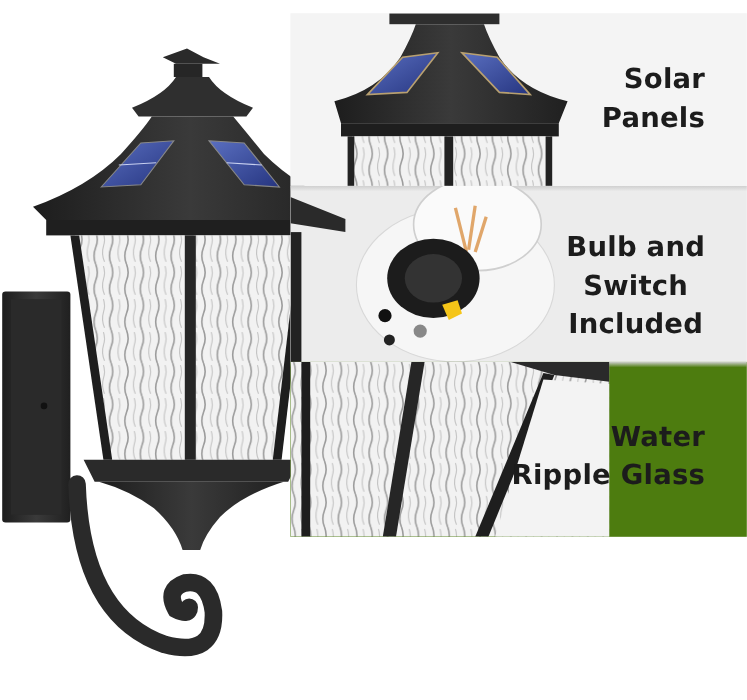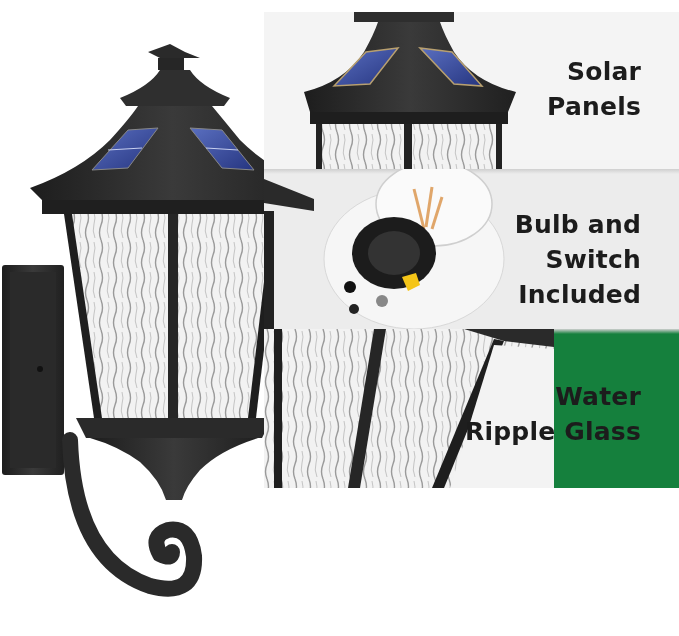--- a/index.html
+++ b/index.html
@@ -94,26 +94,26 @@
         <line x1="150" y1="20" x2="160" y2="60" stroke="#e0a66a" stroke-width="3"></line>
         <line x1="168" y1="18" x2="162" y2="58" stroke="#e0a66a" stroke-width="3"></line>
         <line x1="178" y1="28" x2="168" y2="60" stroke="#e0a66a" stroke-width="3"></line>
         <ellipse cx="130" cy="84" rx="42" ry="36" fill="#1c1c1c"></ellipse>
         <ellipse cx="130" cy="84" rx="26" ry="22" fill="#333"></ellipse>
         <polygon points="138,108 152,104 156,116 144,122" fill="#f5c518"></polygon>
         <circle cx="86" cy="118" r="6" fill="#111"></circle>
         <circle cx="118" cy="132" r="6" fill="#888"></circle>
         <circle cx="90" cy="140" r="5" fill="#222"></circle>
       </svg>
-      <div class="panel-label" style="top:38px;">Bulb and
+      <div class="panel-label" style="top:38px;text-align:center;">Bulb and
 Switch
 Included</div>
     </div>
 
-    <div class="panel" style="top:317px;height:159px;background:#15803d;">
+    <div class="panel" style="top:317px;height:159px;background:#4d7c0f;">
       <div class="divider-shadow"></div>
       <svg class="panel-art" style="width:290px;" viewBox="0 0 290 159">
         <rect x="0" y="0" width="290" height="159" fill="url(#ripple)"></rect>
         <polygon points="200,0 290,0 290,18 240,12" fill="#2a2a2a"></polygon>
         <polygon points="230,10 240,12 180,159 168,159" fill="#1e1e1e"></polygon>
         <polygon points="110,0 122,0 96,159 84,159" fill="#262626"></polygon>
         <rect x="10" y="0" width="8" height="159" fill="#1e1e1e"></rect>
         <polygon points="230,16 290,20 290,159 186,159" fill="#f3f3f3"></polygon>
       </svg>
       <div class="panel-label" style="top:50px;">Water

